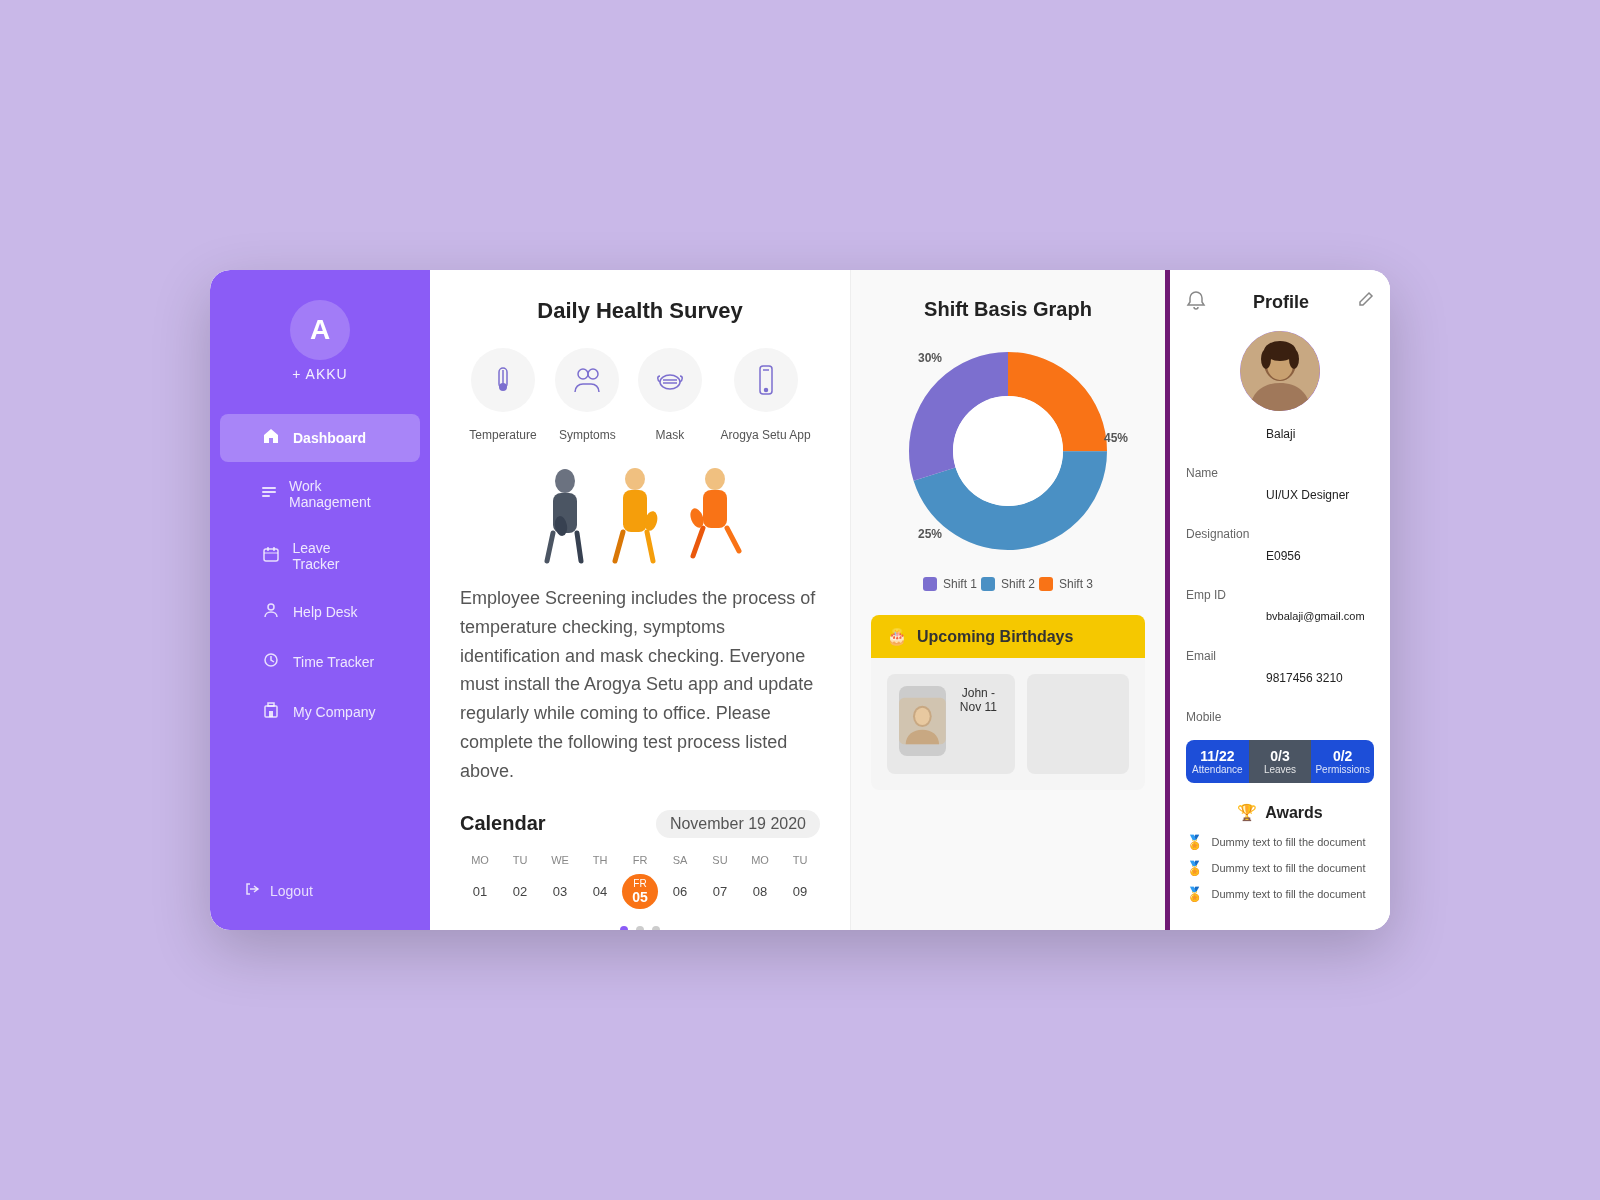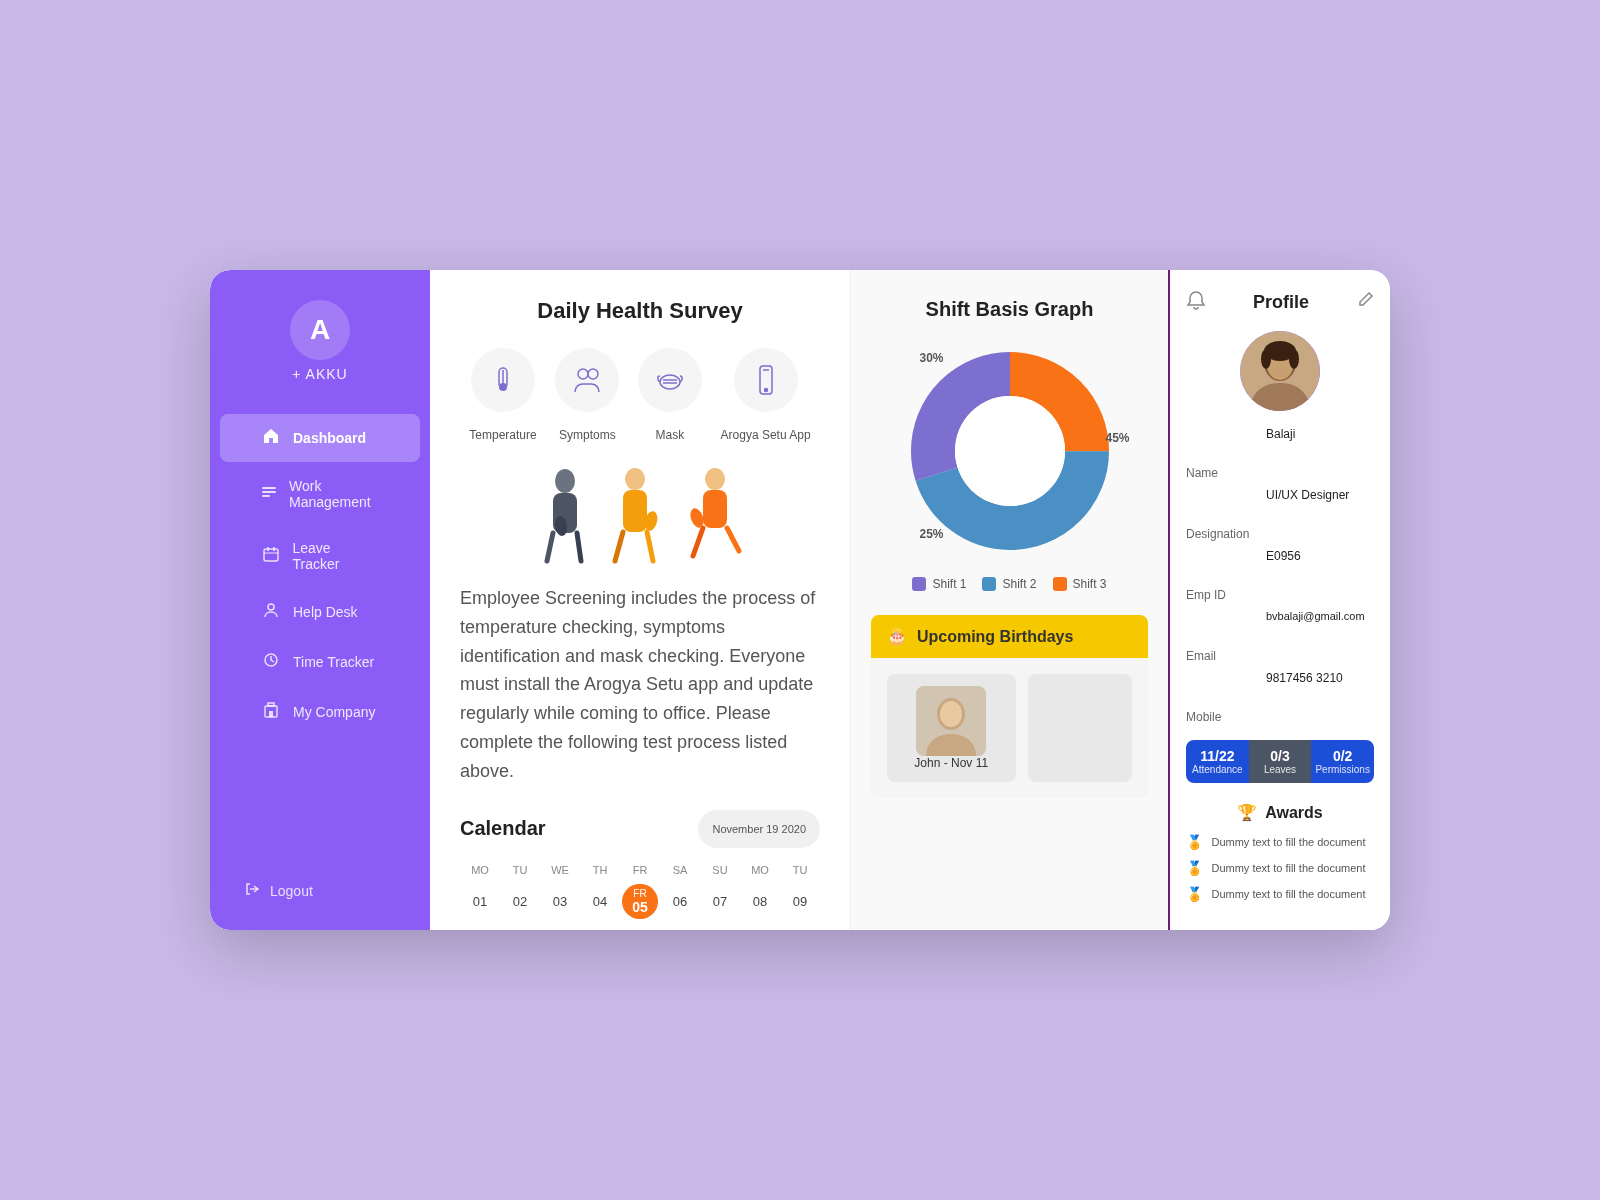--- a/index.html
+++ b/index.html
@@ -162,22 +162,22 @@
       margin-bottom: 16px;
     }
     .calendar-title {
       font-size: 20px;
       font-weight: 600;
       color: #222;
     }
     .calendar-date-badge {
       background: #f0f0f0;
       border-radius: 20px;
-      padding: 13px 14px;
-      font-size: 11px;
+      padding: 5px 14px;
+      font-size: 16px;
       color: #555;
     }
     .calendar-days-header {
       display: flex;
       justify-content: space-around;
       margin-bottom: 8px;
     }
     .day-label {
       font-size: 11px;
       color: #888;
@@ -230,21 +230,21 @@
     }
     .dot.active { background: #8b5cf6; }
 
     
     .middle-panel {
       width: 320px;
       min-width: 320px;
       padding: 28px 20px;
       background: #f9f9f9;
       border-left: 1px solid #eee;
-      border-right: 2px solid #701a75;
+      border-right: 5px solid #701a75;
     }
     .graph-title {
       font-size: 20px;
       font-weight: 600;
       color: #222;
       text-align: center;
       margin-bottom: 20px;
     }
     .donut-container {
       position: relative;
@@ -261,21 +261,21 @@
       font-size: 12px;
       font-weight: 600;
       color: #555;
     }
     .label-30 { top: 10px; left: 20px; }
     .label-45 { top: 90px; right: -10px; }
     .label-25 { bottom: 20px; left: 20px; }
     .chart-legend {
       display: flex;
       justify-content: center;
-      gap: 16px;
+      gap: 4px;
       margin-bottom: 24px;
     }
     .legend-item {
       display: flex;
       align-items: center;
       gap: 6px;
       font-size: 12px;
       color: #555;
     }
     .legend-dot {
@@ -307,22 +307,23 @@
       border-radius: 0 0 8px 8px;
       padding: 16px;
       display: flex;
       gap: 12px;
     }
     .birthday-card {
       background: #e8e8e8;
       border-radius: 8px;
       padding: 12px;
       display: flex;
-      flex-direction: column;
-      align-items: center;
+      flex-direction: row;
+      align-items: flex-start;
+      gap: 8px;
       flex: 1;
     }
     .birthday-avatar {
       width: 70px;
       height: 70px;
       border-radius: 8px;
       background: #ccc;
       overflow: hidden;
       display: flex;
       align-items: center;

